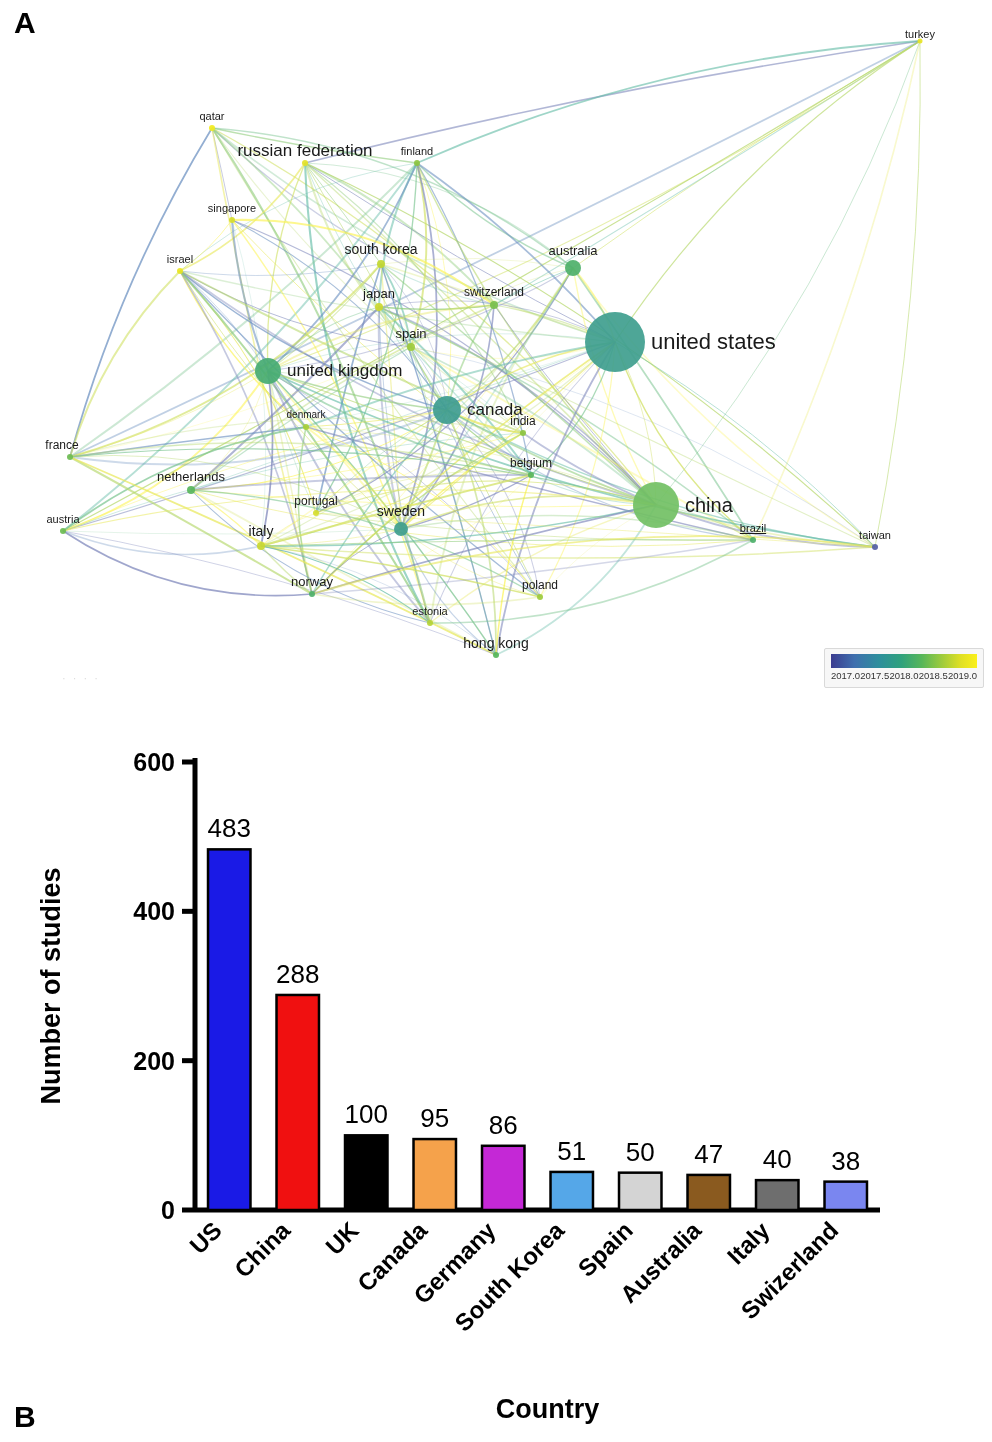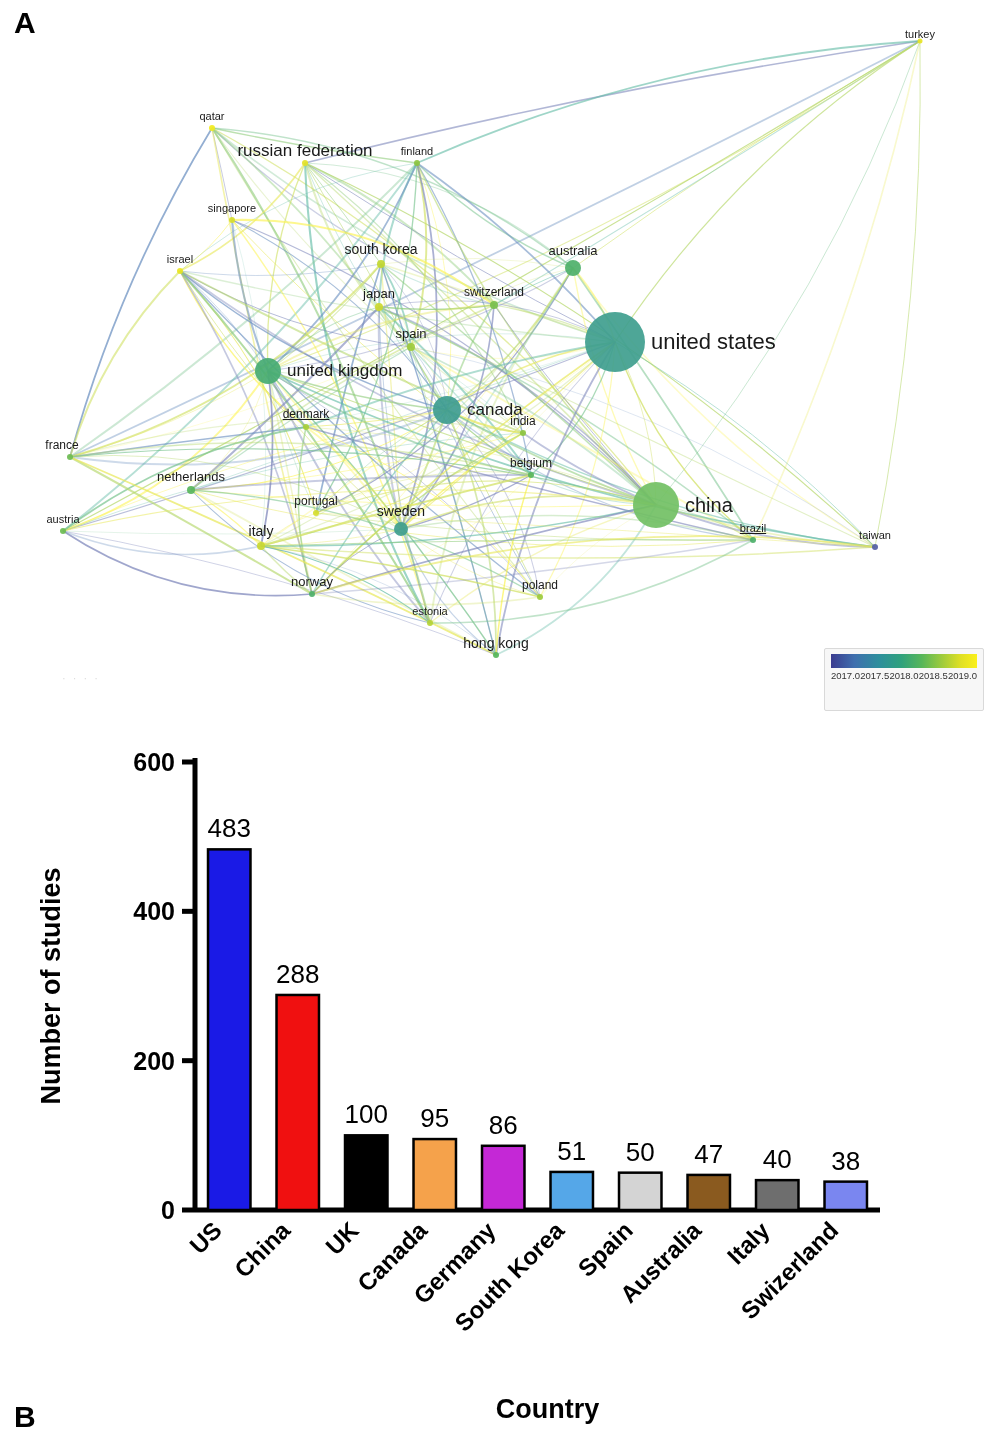--- a/index.html
+++ b/index.html
@@ -45,21 +45,21 @@
     white-space: nowrap;
     transform: translate(-50%, -50%);
     pointer-events: none;
   }
   
   #colorbar-wrap {
     position: absolute;
     left: 824px;
     top: 648px;
     width: 160px;
-    height: 63px;
+    height: 40px;
     background: #f7f7f7;
     border: 1px solid #d9d9d9;
     border-radius: 2px;
     box-sizing: border-box;
     padding: 5px 6px 2px 6px;
   }
   #colorbar {
     width: 100%;
     height: 14px;
     background: linear-gradient(to right,
@@ -415,21 +415,21 @@
       <div class="node-label" style="left: 232px; top: 208.18px; font-size: 11px;">singapore</div>
       <div class="node-label" style="left: 381px; top: 249.32px; font-size: 14px;">south korea</div>
       <div class="node-label" style="left: 573px; top: 249.94px; font-size: 13px;">australia</div>
       <div class="node-label" style="left: 180px; top: 259.18px; font-size: 11px;">israel</div>
       <div class="node-label" style="left: 379px; top: 292.94px; font-size: 13px;">japan</div>
       <div class="node-label" style="left: 494px; top: 291.56px; font-size: 12px;">switzerland</div>
       <div class="node-label" style="left: 411px; top: 332.94px; font-size: 13px;">spain</div>
       <div class="node-label" style="left: 651px; top: 342px; transform: translate(0px, -50%); font-size: 22px;">united states</div>
       <div class="node-label" style="left: 287px; top: 371px; transform: translate(0px, -50%); font-size: 17px;">united kingdom</div>
       <div class="node-label" style="left: 467px; top: 410px; transform: translate(0px, -50%); font-size: 17px;">canada</div>
-      <div class="node-label" style="left: 306px; top: 413.94px; font-size: 12px; text-decoration: underline;">denmark</div>
+      <div class="node-label" style="left: 306px; top: 413.94px; font-size: 10px;">denmark</div>
       <div class="node-label" style="left: 523px; top: 420.56px; font-size: 12px; text-align: right;">india</div>
       <div class="node-label" style="left: 62px; top: 444.56px; font-size: 12px;">france</div>
       <div class="node-label" style="left: 531px; top: 462.56px; font-size: 12px;">belgium</div>
       <div class="node-label" style="left: 191px; top: 475.94px; font-size: 13px;">netherlands</div>
       <div class="node-label" style="left: 685px; top: 505px; transform: translate(0px, -50%); font-size: 20px;">china</div>
       <div class="node-label" style="left: 316px; top: 500.56px; font-size: 12px;">portugal</div>
       <div class="node-label" style="left: 401px; top: 511.32px; font-size: 14px;">sweden</div>
       <div class="node-label" style="left: 63px; top: 519.18px; font-size: 11px;">austria</div>
       <div class="node-label" style="left: 261px; top: 531.32px; font-size: 14px;">italy</div>
       <div class="node-label" style="left: 753px; top: 528.18px; font-size: 11px; text-decoration: underline;">brazil</div>

